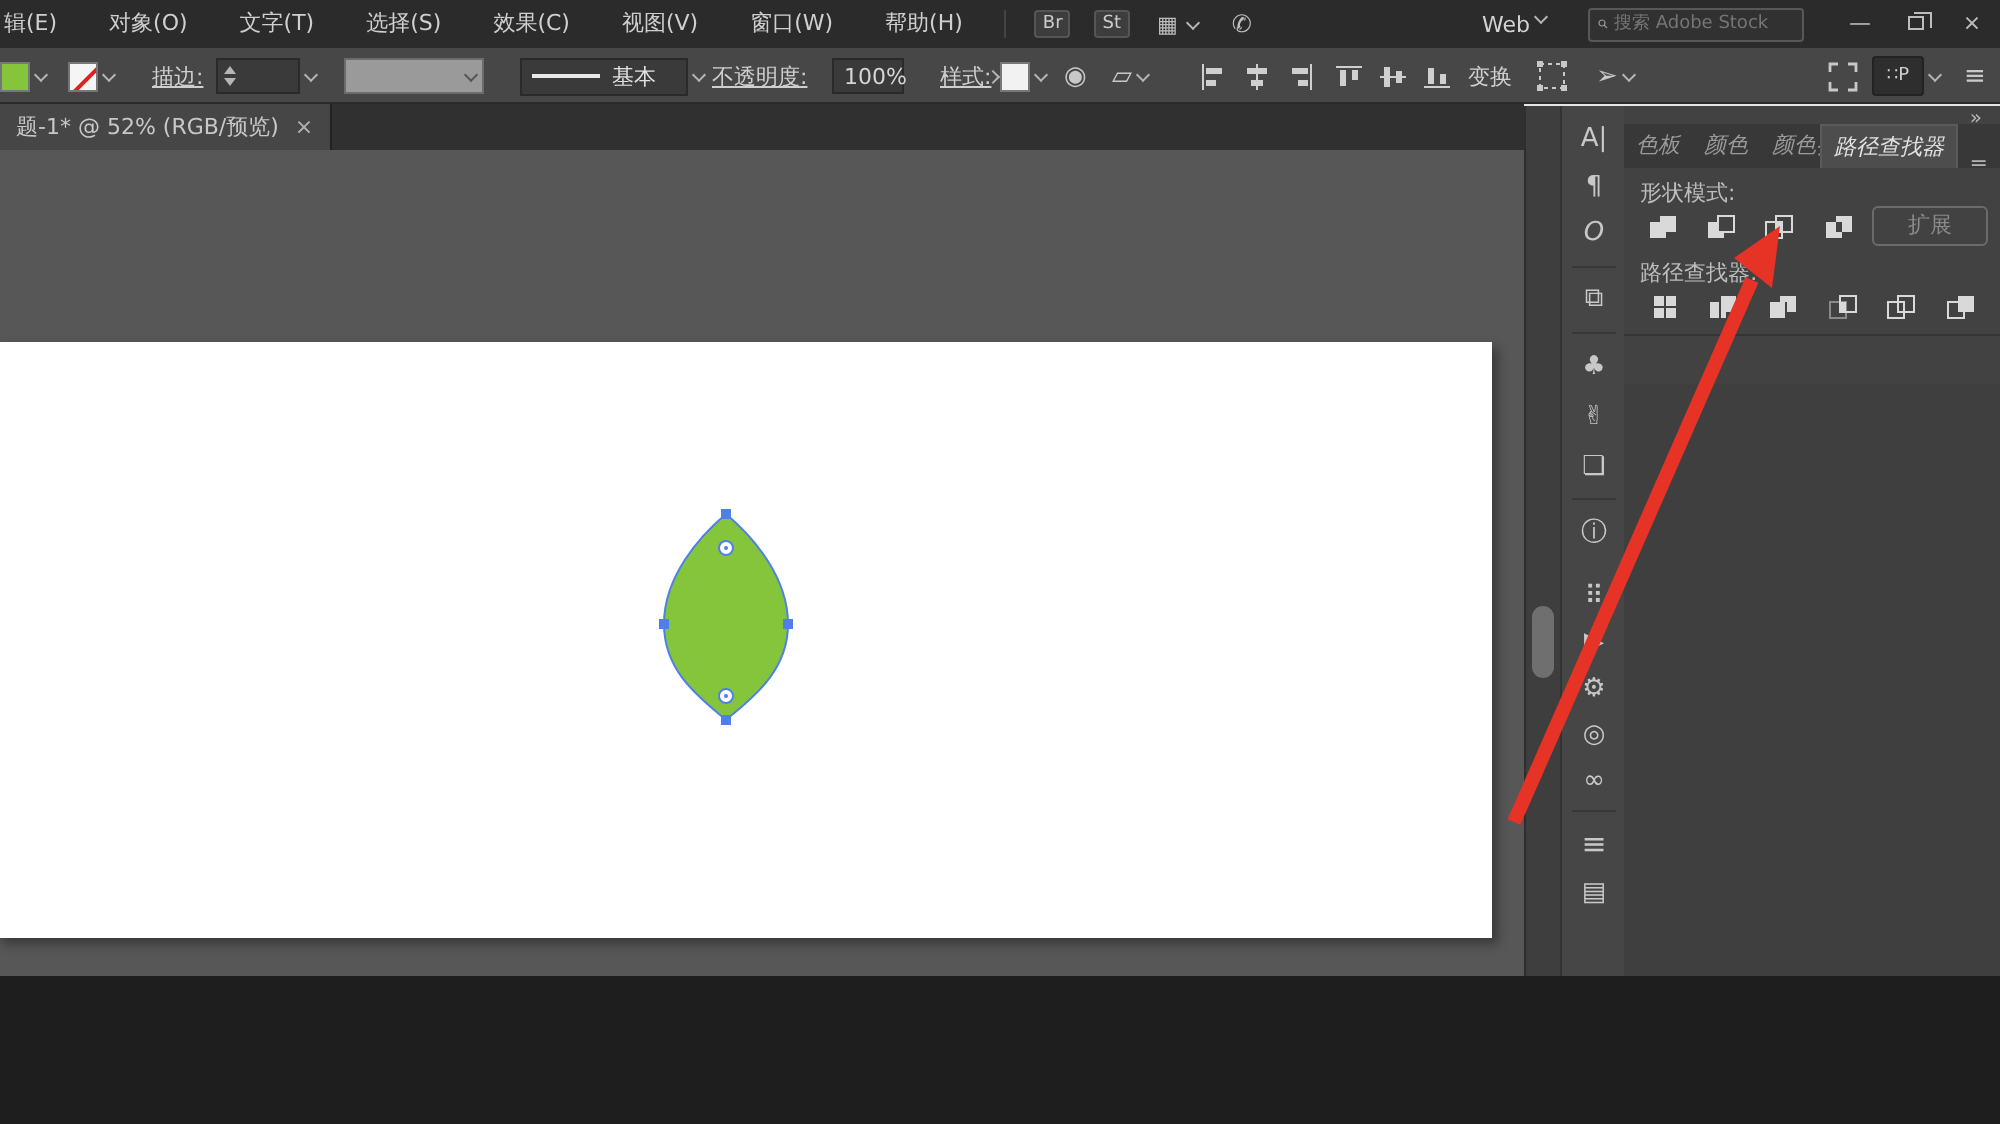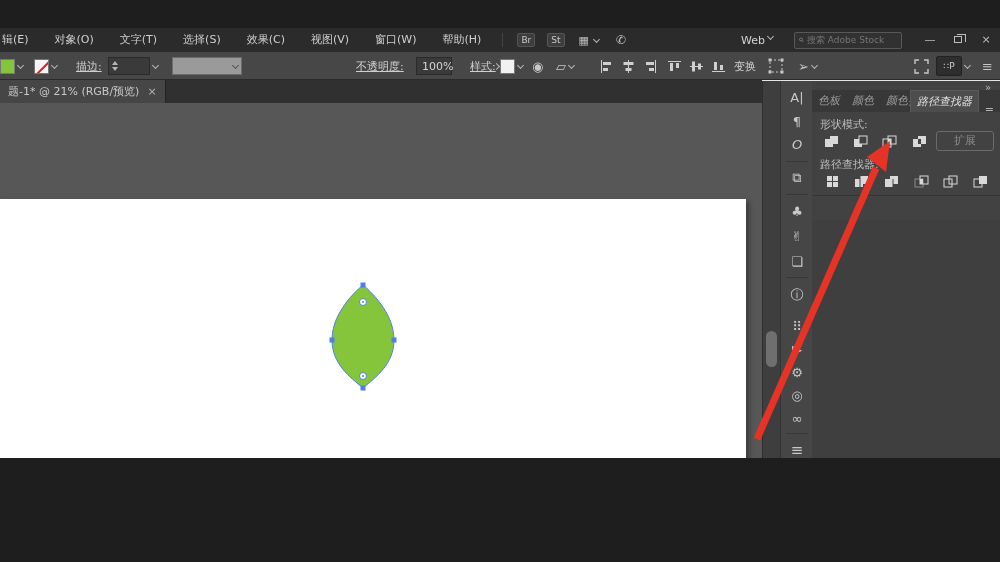--- a/index.html
+++ b/index.html
@@ -1,18 +1,18 @@
 <!DOCTYPE html>
 <html><head>
 <meta charset="utf-8">
 <style>
   * { margin:0; padding:0; box-sizing:border-box; }
   html,body { background:#1e1e1e; }
   body { font-family:"DejaVu Sans","Liberation Sans",sans-serif; }
-  #app { position:relative; width:1000px; height:430px; overflow:hidden; background:#e5e5e5; font-size:11px; color:#c9c9c9;margin-top:28px; }
+  #app { position:relative; width:1000px; height:488px; overflow:hidden; background:#e5e5e5; font-size:11px; color:#c9c9c9; }
 
   
   .menubar { position:absolute; left:0; top:0; width:1000px; height:24px; background:#2b2b2b; display:flex; align-items:center; }
   .mb-item { padding:0 13px; height:24px; line-height:24px; color:#cfcfcf; cursor:default; }
   .mb-item:first-child { padding-left:2px; }
   .mb-sep { width:1px; height:14px; background:#444; margin:0 8px; }
   .mb-badge { background:#3d3d3d; border:1px solid #555; color:#ccc; font-size:9px; padding:1px 3px; border-radius:2px; margin:0 6px; }
   .mb-grid { margin:0 2px 0 8px; color:#bdbdbd; font-size:11px; }
   .mb-phone { margin-left:14px; color:#bdbdbd; font-size:12px; }
   .chev { display:inline-block; width:5px; height:5px; border-right:1px solid #b5b5b5; border-bottom:1px solid #b5b5b5; transform:rotate(45deg); margin:0 3px 2px 3px; vertical-align:middle; }
@@ -147,20 +147,27 @@
             <span class="tri-dn"></span>
           </span>
       </span>
       <span class="chev"></span>
     </span>
     <span class="cb-abs" style="left:172px;">
         <span class="brush-dd">
           <span class="chev"></span>
         </span>
       </span>
+    <span class="cb-abs" style="left:260px;">
+      <span class="strokeprev">
+        <span class="strokeline"></span>
+        <span style="color:#e0e0e0;">基本</span>
+      </span>
+      <span class="chev"></span>
+    </span>
     <span class="cb-abs" style="left:356px;">
         <span class="cb-label u">不透明度:</span>
       </span>
     <span class="cb-abs" style="left:416px;gap:36px;">
         <span class="valbox">100%</span>
         <span class="rchev"></span>
       </span>
     <span class="cb-abs" style="left:470px;">
         <span class="cb-label u">样式:</span>
       </span>
@@ -249,21 +256,21 @@
         <span class="wsbox">∷P</span>
         <span class="chev"></span>
       </span>
     <span class="cb-abs" style="left:982px;">
         <span class="cb-icon">≡</span>
       </span>
   </div>
 
   <div class="tabbar">
     <div class="doctab">
-      <span>题-1* @ 21% (RGB/预览)</span>
+      <span>题-1* @ 52% (RGB/预览)</span>
       <span class="close">×</span>
     </div>
   </div>
 
   <div class="canvas">
     <div class="artboard"></div>
   </div>
 
   <svg class="shape-svg" width="85" height="125" viewBox="0 0 85 125">
     <path d="M41 11 C28 22 10 42 10 66 C10 90 28 103 41 114 C54 103 72 90 72 66 C72 42 54 22 41 11 Z" fill="#85C53C" stroke="#4E80E8" stroke-width="1"></path>

